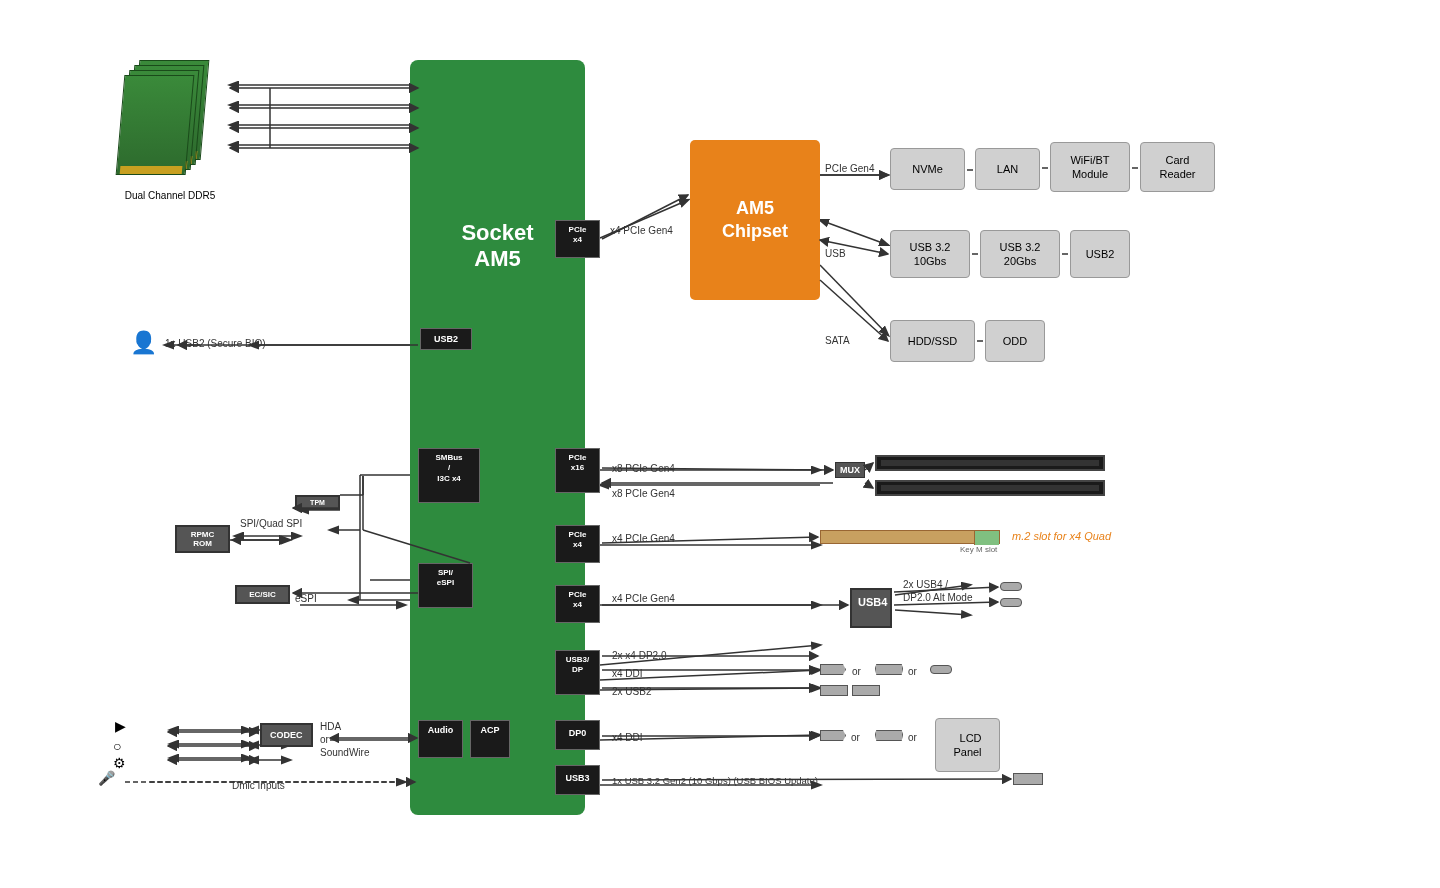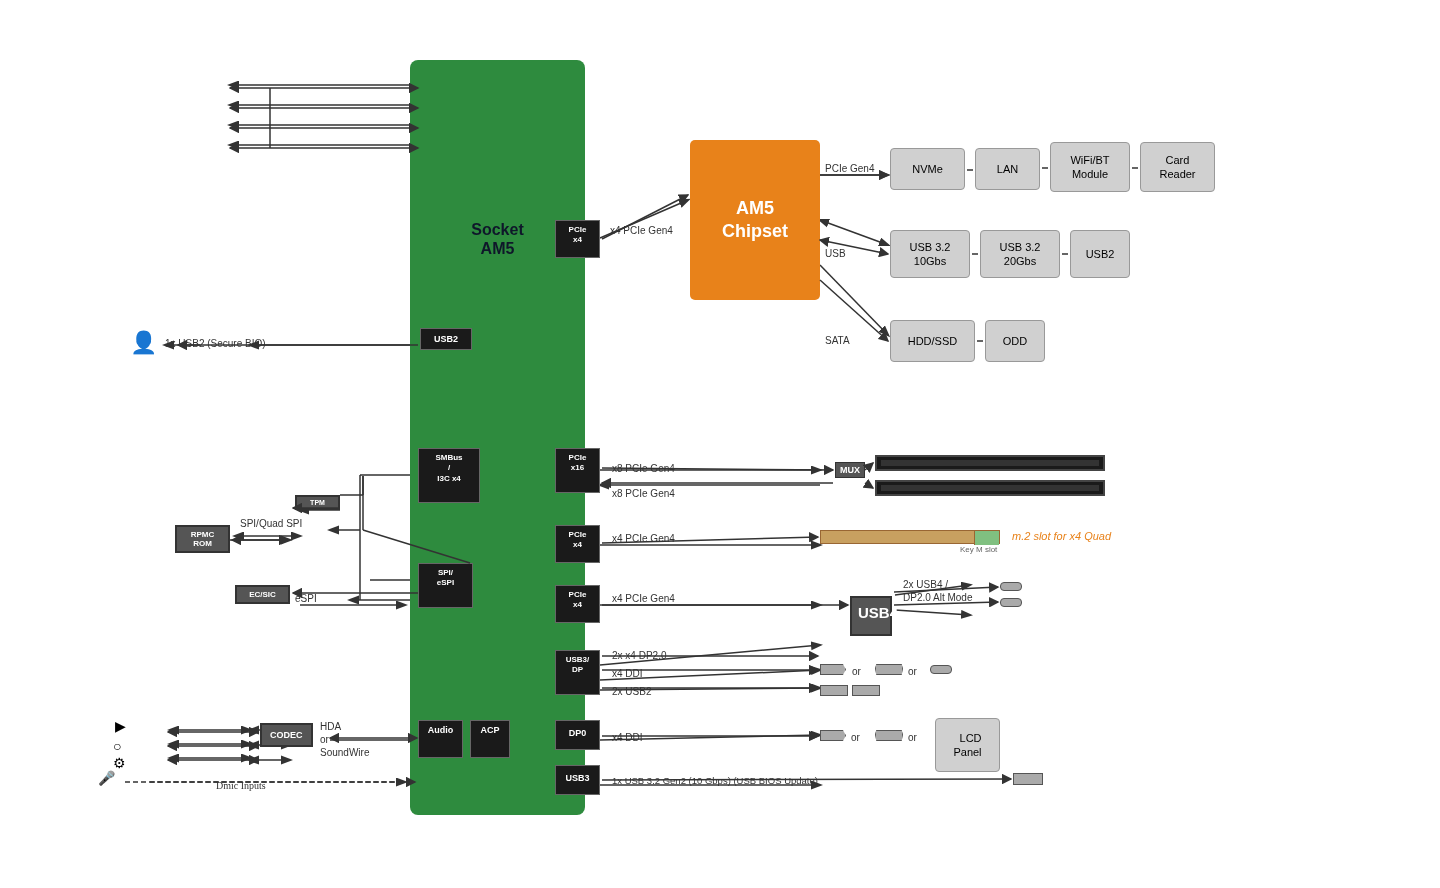--- a/index.html
+++ b/index.html
@@ -138,26 +138,25 @@
       text-align: center;
       border: 2px solid #333;
       padding: 5px 8px;
     }
 
     
     .usb4-chip {
       position: absolute;
       background: #555;
       color: white;
-      font-size: 15px;
+      font-size: 11px;
       font-weight: bold;
       text-align: center;
       border: 2px solid #333;
       padding: 6px;
-      margin-top: 8px;
     }
 
     
     .mux-box {
       position: absolute;
       background: #555;
       color: white;
       font-size: 9px;
       font-weight: bold;
       text-align: center;
@@ -241,30 +240,51 @@
     <line x1="270" y1="520" x2="200" y2="520" stroke="#333" stroke-width="1.5" marker-end="url(#arrow)" marker-start="url(#arrow-rev)"></line>
 
     <line x1="390" y1="580" x2="330" y2="580" stroke="#333" stroke-width="1.5" marker-end="url(#arrow)"></line>
 
     <line x1="390" y1="720" x2="310" y2="720" stroke="#333" stroke-width="1.5"></line>
     <line x1="270" y1="710" x2="230" y2="710" stroke="#333" stroke-width="1.5" marker-end="url(#arrow)" marker-start="url(#arrow-rev)"></line>
     <line x1="270" y1="725" x2="230" y2="725" stroke="#333" stroke-width="1.5" marker-end="url(#arrow)" marker-start="url(#arrow-rev)"></line>
     <line x1="270" y1="740" x2="230" y2="740" stroke="#333" stroke-width="1.5" marker-end="url(#arrow)" marker-start="url(#arrow-rev)"></line>
   </svg>
 
+  <div style="position:absolute; left:100px; top:35px;">
+    <div style="position:relative; width:100px; height:130px;">
+
+      <div style="position:absolute; left:15px; top:5px; width:70px; height:100px; background:linear-gradient(180deg, #3a8a3a 0%, #2d6a2d 100%); border:1px solid #1a4a1a; transform:skewX(-5deg);">
+        <div style="position:absolute; bottom:0; left:3px; right:3px; height:8px; background:#c8a020;"></div>
+        <div style="position:absolute; top:5px; left:5px; right:5px; height:3px; background:#1a4a1a; border-radius:1px;"></div>
+        <div style="position:absolute; top:12px; left:5px; right:5px; height:2px; background:#1a4a1a; border-radius:1px;"></div>
+        <div style="position:absolute; top:17px; left:5px; right:5px; height:2px; background:#1a4a1a; border-radius:1px;"></div>
+      </div>
+      <div style="position:absolute; left:10px; top:10px; width:70px; height:100px; background:linear-gradient(180deg, #3a8a3a 0%, #2d6a2d 100%); border:1px solid #1a4a1a; transform:skewX(-5deg);">
+        <div style="position:absolute; bottom:0; left:3px; right:3px; height:8px; background:#c8a020;"></div>
+      </div>
+      <div style="position:absolute; left:5px; top:15px; width:70px; height:100px; background:linear-gradient(180deg, #3a8a3a 0%, #2d6a2d 100%); border:1px solid #1a4a1a; transform:skewX(-5deg);">
+        <div style="position:absolute; bottom:0; left:3px; right:3px; height:8px; background:#c8a020;"></div>
+      </div>
+      <div style="position:absolute; left:0px; top:20px; width:70px; height:100px; background:linear-gradient(180deg, #3a8a3a 0%, #2d6a2d 100%); border:1px solid #1a4a1a; transform:skewX(-5deg);">
+        <div style="position:absolute; bottom:0; left:3px; right:3px; height:8px; background:#c8a020;"></div>
+      </div>
+    </div>
+    <div style="text-align:center; margin-top:5px; font-size:10px;">Dual Channel DDR5</div>
+  </div>
 
   <div style="position:absolute; left:400px; top:50px; display:flex; flex-direction:column; gap:3px;">
     <div class="dram-box">DRAM Controller</div>
     <div class="dram-box">DRAM Controller</div>
     <div class="dram-box">DRAM Controller</div>
     <div class="dram-box">DRAM Controller</div>
   </div>
 
   <div style="position:absolute; left:390px; top:40px; width:175px; height:755px; background:#2e8b3e; border-radius:8px;">
-    <div style="color:#0f172a; font-size:16px; font-weight:bold; text-align:center; position:absolute; top:160px; left:0; right:0; line-height:1.2;">Socket<br>AM5</div>
+    <div style="color:#ffffff; font-size:22px; font-weight:bold; text-align:center; position:absolute; top:160px; left:0; right:0; line-height:1.2;">Socket<br>AM5</div>
   </div>
 
   <div class="pcie-box" style="left:535px; top:200px; width:45px; height:38px; line-height:1.2;">PCIe<br>x4</div>
 
   <div class="usb2-box" style="left:400px; top:308px; width:52px; padding:5px 4px;">USB2</div>
 
   <div class="pcie-box" style="left:398px; top:428px; width:62px; height:55px; line-height:1.3; font-size:8px;">SMBus<br>/<br>I3C x4</div>
 
   <div class="pcie-box" style="left:398px; top:543px; width:55px; height:45px; line-height:1.3; font-size:8px;">SPI/<br>eSPI</div>
 
@@ -407,21 +427,21 @@
   <svg style="position:absolute; left:145px; top:700px; width:95px; height:50px;">
     <line x1="5" y1="10" x2="85" y2="10" stroke="#333" stroke-width="1.5" marker-end="url(#arrow)" marker-start="url(#arrow-rev)"></line>
     <line x1="5" y1="24" x2="85" y2="24" stroke="#333" stroke-width="1.5" marker-end="url(#arrow)" marker-start="url(#arrow-rev)"></line>
     <line x1="5" y1="38" x2="85" y2="38" stroke="#333" stroke-width="1.5" marker-end="url(#arrow)" marker-start="url(#arrow-rev)"></line>
   </svg>
 
   <div style="position:absolute; left:95px; top:698px; font-size:14px;">▶</div>
   <div style="position:absolute; left:93px; top:718px; font-size:14px;">○</div>
   <div style="position:absolute; left:93px; top:735px; font-size:14px;">⚙</div>
 
-  <div class="label-text" style="left:196px; top:760px;font-family:Liberation Serif, serif;">Dmic Inputs</div>
+  <div class="label-text" style="left:212px; top:760px;">Dmic Inputs</div>
 
   <svg style="position:absolute; left:100px; top:752px; width:295px; height:20px;">
     <line x1="5" y1="10" x2="285" y2="10" stroke="#333" stroke-width="1.5" stroke-dasharray="5,3" marker-end="url(#arrow)"></line>
   </svg>
 
   <div style="position:absolute; left:78px; top:750px; font-size:14px;">🎤</div>
 
   <svg style="position:absolute; top:0; left:0; width:100%; height:100%; pointer-events:none;">
     <defs>
       <marker id="arr" markerWidth="7" markerHeight="7" refX="6" refY="3.5" orient="auto">

